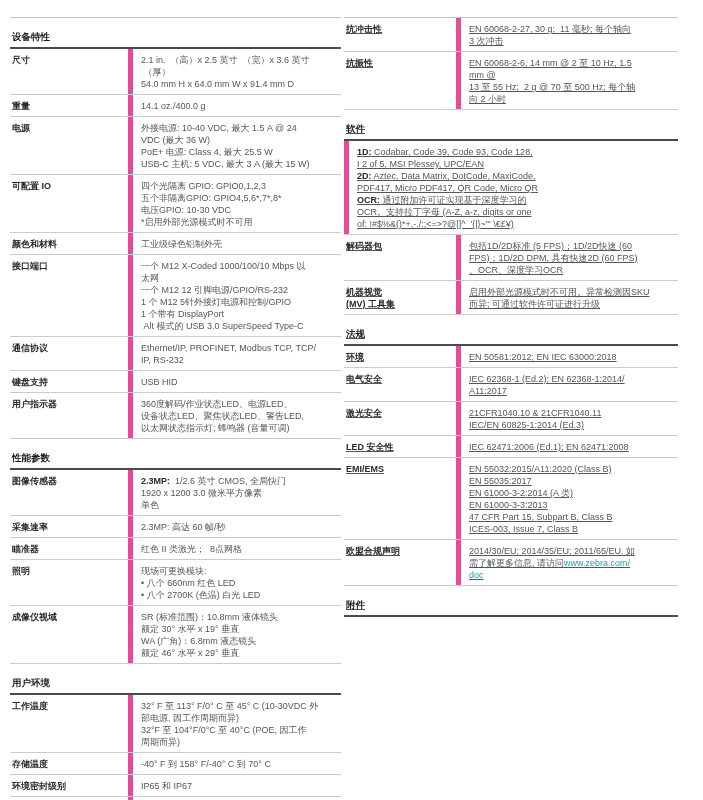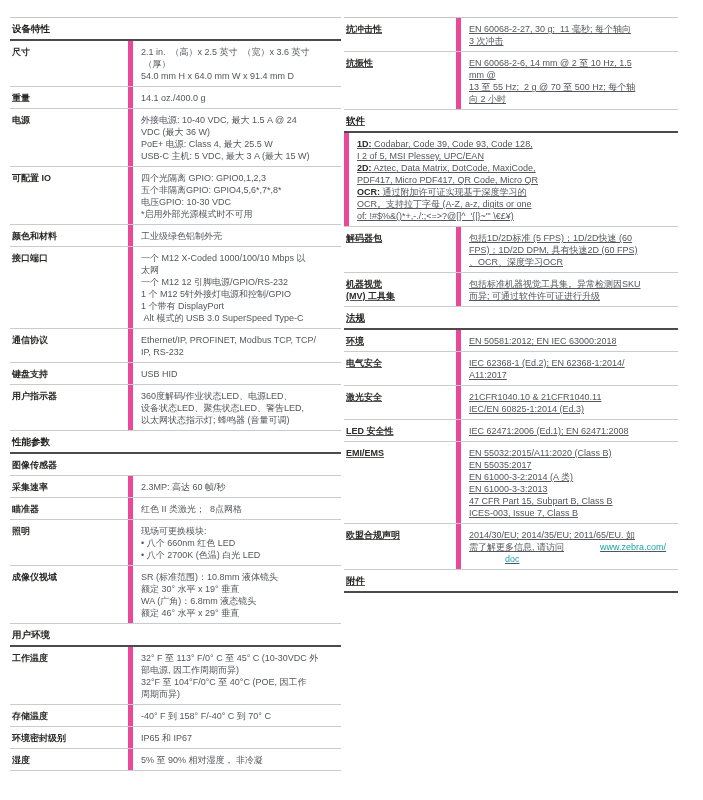--- a/index.html
+++ b/index.html
@@ -8,38 +8,38 @@
     font-family:"Liberation Sans","DejaVu Sans",sans-serif;
     color:#54565a;
     -webkit-font-smoothing:antialiased;
   }
   .page{position:relative;width:703px;height:800px;background:#fff;}
   .col{position:absolute;top:17px;border-top:1px solid #c6c6c6;}
   .col-left{left:10px;width:331px;}
   .col-right{left:344px;width:334px;text-decoration:underline;}
   .section-header{
     font-weight:bold;color:#1d1d1b;font-size:9.5px;line-height:12px;
-    padding:5px 0 4px 2px;border-bottom:2px solid #4b4b4a;
+    padding:5px 0 4px 2px;border-bottom:2px solid #4b4b4a;margin-top:8px;
   }
   .row{display:flex;border-bottom:1px solid #cbcbcb;}
   .cell-label{
     flex:none;font-weight:bold;color:#2b2b2a;
     font-size:9px;line-height:12px;padding:5px 6px 4px 2px;
   }
   .col-left .cell-label{width:110px;}
   .col-right .cell-label{width:104px;}
   .cell-value{
     flex:1;border-left:5px solid #ec4899;
     font-size:9px;line-height:12px;padding:5px 2px 4px 8px;
     color:#54565a;
   }
   .line{min-height:12px;white-space:pre-wrap;}
   .line.gap{}
   .seg-b{font-weight:bold;color:#2b2b2a;}
-  .seg-link{color:var(--link-color,#19a5a9);padding-left:36px;}
+  .seg-link{color:var(--link-color,#19a5a9);}
 </style>
 </head>
 <body>
 
 <div class="page">
   <div class="col col-left">
       <div class="section-block">
         <div class="section-header">设备特性</div>
         <div class="row">
           <div class="cell-label">
@@ -128,20 +128,25 @@
             <div class="line"><span>设备状态LED、聚焦状态LED、警告LED,</span></div>
             <div class="line"><span>以太网状态指示灯; 蜂鸣器 (音量可调)</span></div>
           </div>
         </div>
       </div>
       <div class="section-block">
         <div class="section-header">性能参数</div>
         <div class="row">
           <div class="cell-label">
             <div class="line">图像传感器</div>
+          </div>
+          <div class="cell-value">
+            <div class="line"><span class="seg-b">2.3MP:</span><span>  1/2.6 英寸 CMOS, 全局快门</span></div>
+            <div class="line"><span>1920 x 1200 3.0 微米平方像素</span></div>
+            <div class="line"><span>单色</span></div>
           </div>
         </div>
         <div class="row">
           <div class="cell-label">
             <div class="line">采集速率</div>
           </div>
           <div class="cell-value">
             <div class="line"><span>2.3MP: 高达 60 帧/秒</span></div>
           </div>
         </div>
@@ -259,21 +264,21 @@
             <div class="line"><span>FPS)；1D/2D DPM, 具有快速2D (60 FPS)</span></div>
             <div class="line"><span>、OCR、深度学习OCR</span></div>
           </div>
         </div>
         <div class="row">
           <div class="cell-label">
             <div class="line">机器视觉</div>
             <div class="line">(MV) 工具集</div>
           </div>
           <div class="cell-value">
-            <div class="line"><span>包括标准机器视觉工具集。异常检测因SKU</span></div>
+            <div class="line"><span>启用外部光源模式时不可用。异常检测因SKU</span></div>
             <div class="line"><span>而异; 可通过软件许可证进行升级</span></div>
           </div>
         </div>
       </div>
       <div class="section-block">
         <div class="section-header">法规</div>
         <div class="row">
           <div class="cell-label">
             <div class="line">环境</div>
           </div>

